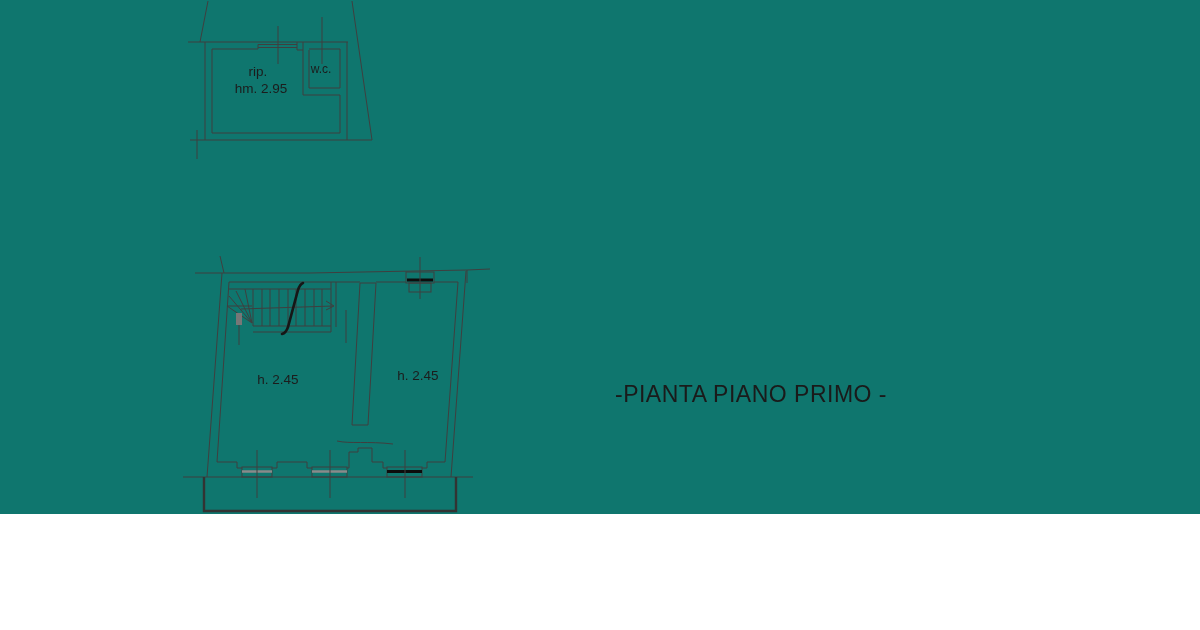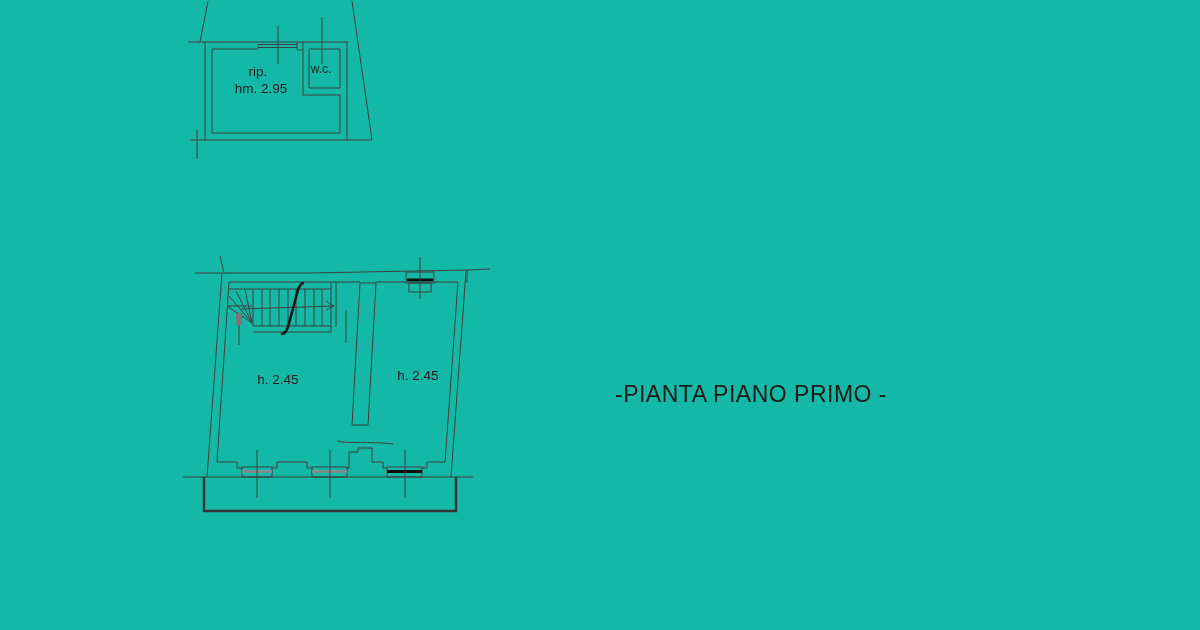--- a/index.html
+++ b/index.html
@@ -1,19 +1,19 @@
 <!DOCTYPE html>
 <html><head>
 <meta charset="utf-8">
 <style>
   html,body{margin:0;padding:0;background:#fff;}
   #canvas{
     position:relative;
-    width:1200px;height:630px;
-    background:#14b8a6;
+    width:1200px;height:514px;
+    background:#0f766e;
     overflow:hidden;
     font-family:"Liberation Sans", sans-serif;
   }
   svg{display:block;}
   .ln{stroke:#3f3f3f;stroke-width:1;fill:none;stroke-linecap:butt;stroke-linejoin:miter;}
   .thickblack{stroke:#0c0c0c;stroke-width:3;fill:none;}
   .grayband{stroke:#8a8a8a;stroke-width:2.5;fill:none;}
   .breakline{stroke:#161616;stroke-width:2.6;fill:none;stroke-linecap:round;}
   .balcony{stroke:#333333;stroke-width:2.4;fill:none;}
   text{fill:#1c1c1c;}

